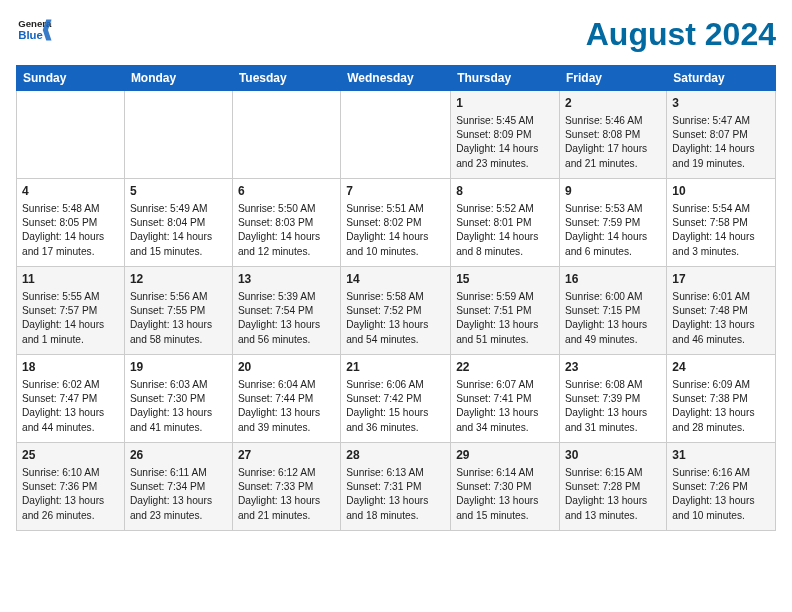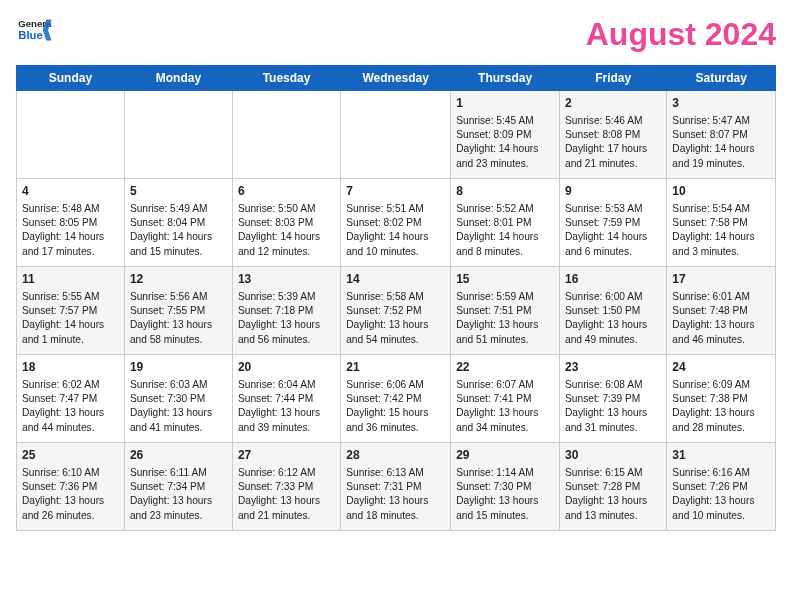--- a/index.html
+++ b/index.html
@@ -24,35 +24,35 @@
     .logo-icon {
       width: 36px;
       height: 28px;
     }
     .title-area {
       text-align: right;
     }
     .main-title {
       font-size: 32px;
       font-weight: bold;
-      color: #ec4899;
+      color: #0369a1;
     }
     .subtitle {
       font-size: 15px;
       color: #333;
     }
     table {
       width: 100%;
       border-collapse: collapse;
       font-size: 10.5px;
     }
     thead tr th {
       background: #1565c0;
       color: #fff;
-      text-align: center;
+      text-align: left;
       padding: 5px 6px;
       font-size: 12px;
       font-weight: bold;
       border: 1px solid #1565c0;
     }
     tbody tr td {
       border: 1px solid #ccc;
       vertical-align: top;
       padding: 4px 5px;
       width: 113px;
@@ -186,39 +186,39 @@
         </td>
         <td>
           <span class="day-num">12</span>
           <div>Sunrise: 5:56 AM</div>
           <div>Sunset: 7:55 PM</div>
           <div>Daylight: 13 hours and 58 minutes.</div>
         </td>
         <td>
           <span class="day-num">13</span>
           <div>Sunrise: 5:39 AM</div>
-          <div>Sunset: 7:18 PM</div>
+          <div>Sunset: 7:54 PM</div>
           <div>Daylight: 13 hours and 56 minutes.</div>
         </td>
         <td>
           <span class="day-num">14</span>
           <div>Sunrise: 5:58 AM</div>
           <div>Sunset: 7:52 PM</div>
           <div>Daylight: 13 hours and 54 minutes.</div>
         </td>
         <td>
           <span class="day-num">15</span>
           <div>Sunrise: 5:59 AM</div>
           <div>Sunset: 7:51 PM</div>
           <div>Daylight: 13 hours and 51 minutes.</div>
         </td>
         <td>
           <span class="day-num">16</span>
           <div>Sunrise: 6:00 AM</div>
-          <div>Sunset: 1:50 PM</div>
+          <div>Sunset: 7:15 PM</div>
           <div>Daylight: 13 hours and 49 minutes.</div>
         </td>
         <td>
           <span class="day-num">17</span>
           <div>Sunrise: 6:01 AM</div>
           <div>Sunset: 7:48 PM</div>
           <div>Daylight: 13 hours and 46 minutes.</div>
         </td>
       </tr>
       <tr>
@@ -285,21 +285,21 @@
           <div>Daylight: 13 hours and 21 minutes.</div>
         </td>
         <td>
           <span class="day-num">28</span>
           <div>Sunrise: 6:13 AM</div>
           <div>Sunset: 7:31 PM</div>
           <div>Daylight: 13 hours and 18 minutes.</div>
         </td>
         <td>
           <span class="day-num">29</span>
-          <div>Sunrise: 1:14 AM</div>
+          <div>Sunrise: 6:14 AM</div>
           <div>Sunset: 7:30 PM</div>
           <div>Daylight: 13 hours and 15 minutes.</div>
         </td>
         <td>
           <span class="day-num">30</span>
           <div>Sunrise: 6:15 AM</div>
           <div>Sunset: 7:28 PM</div>
           <div>Daylight: 13 hours and 13 minutes.</div>
         </td>
         <td>

